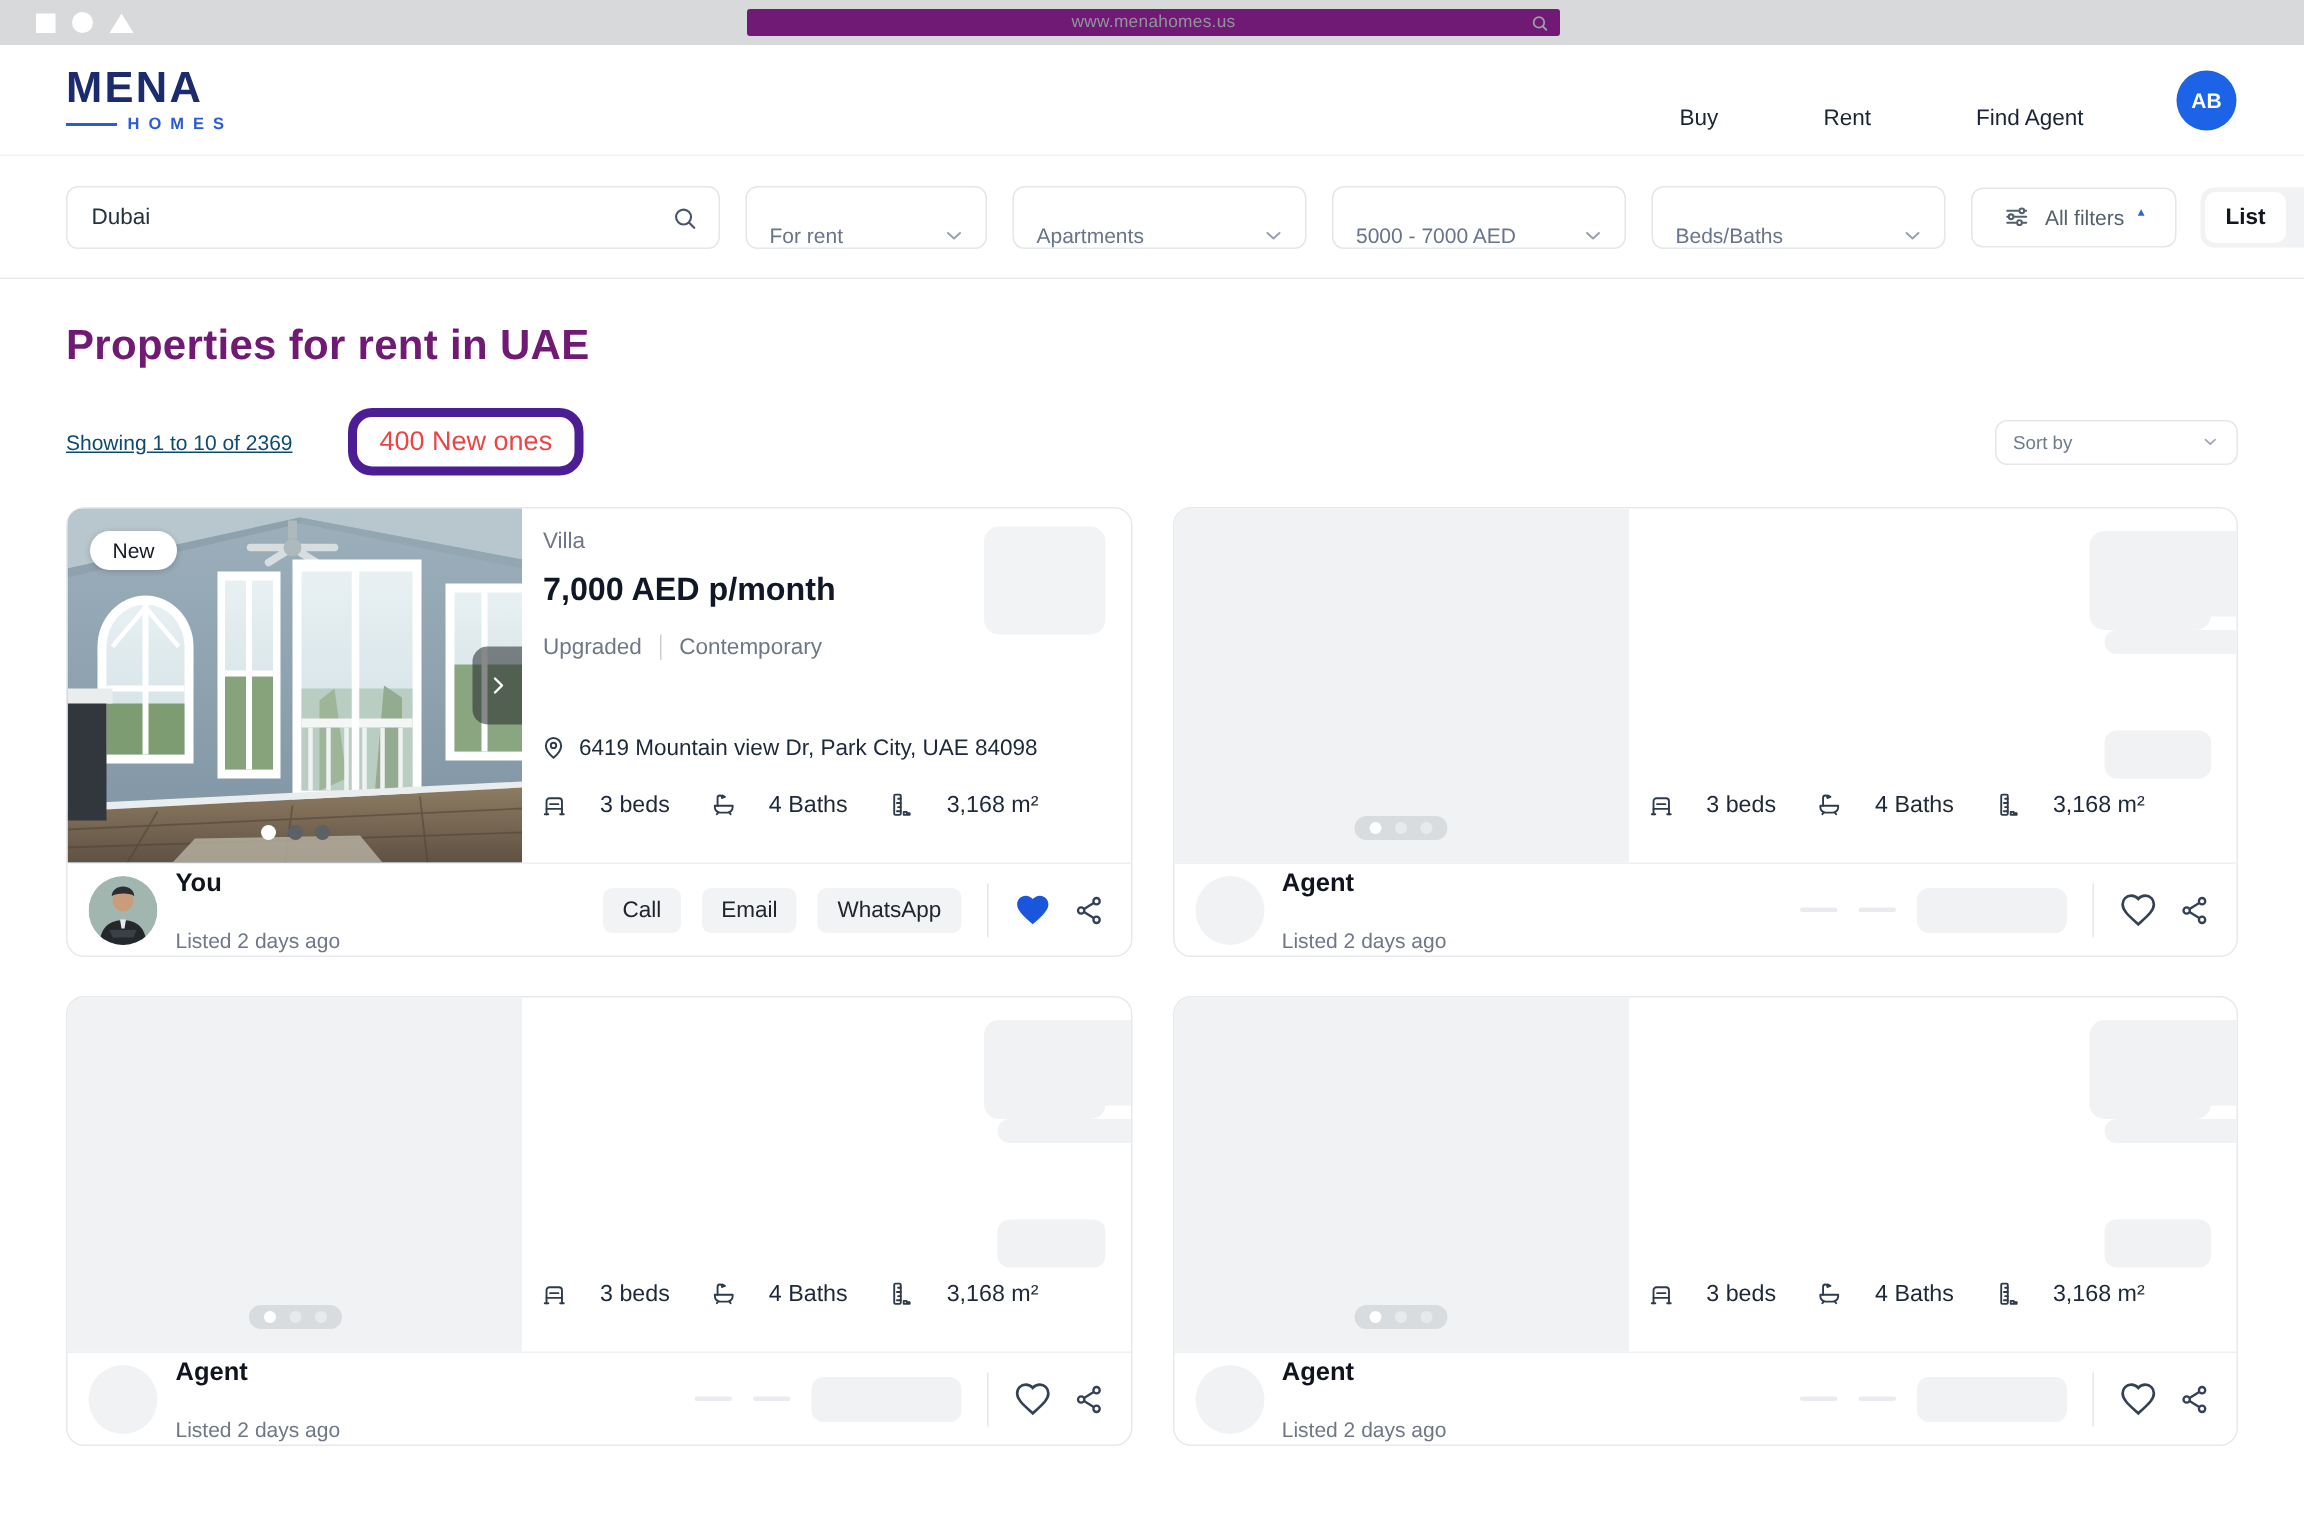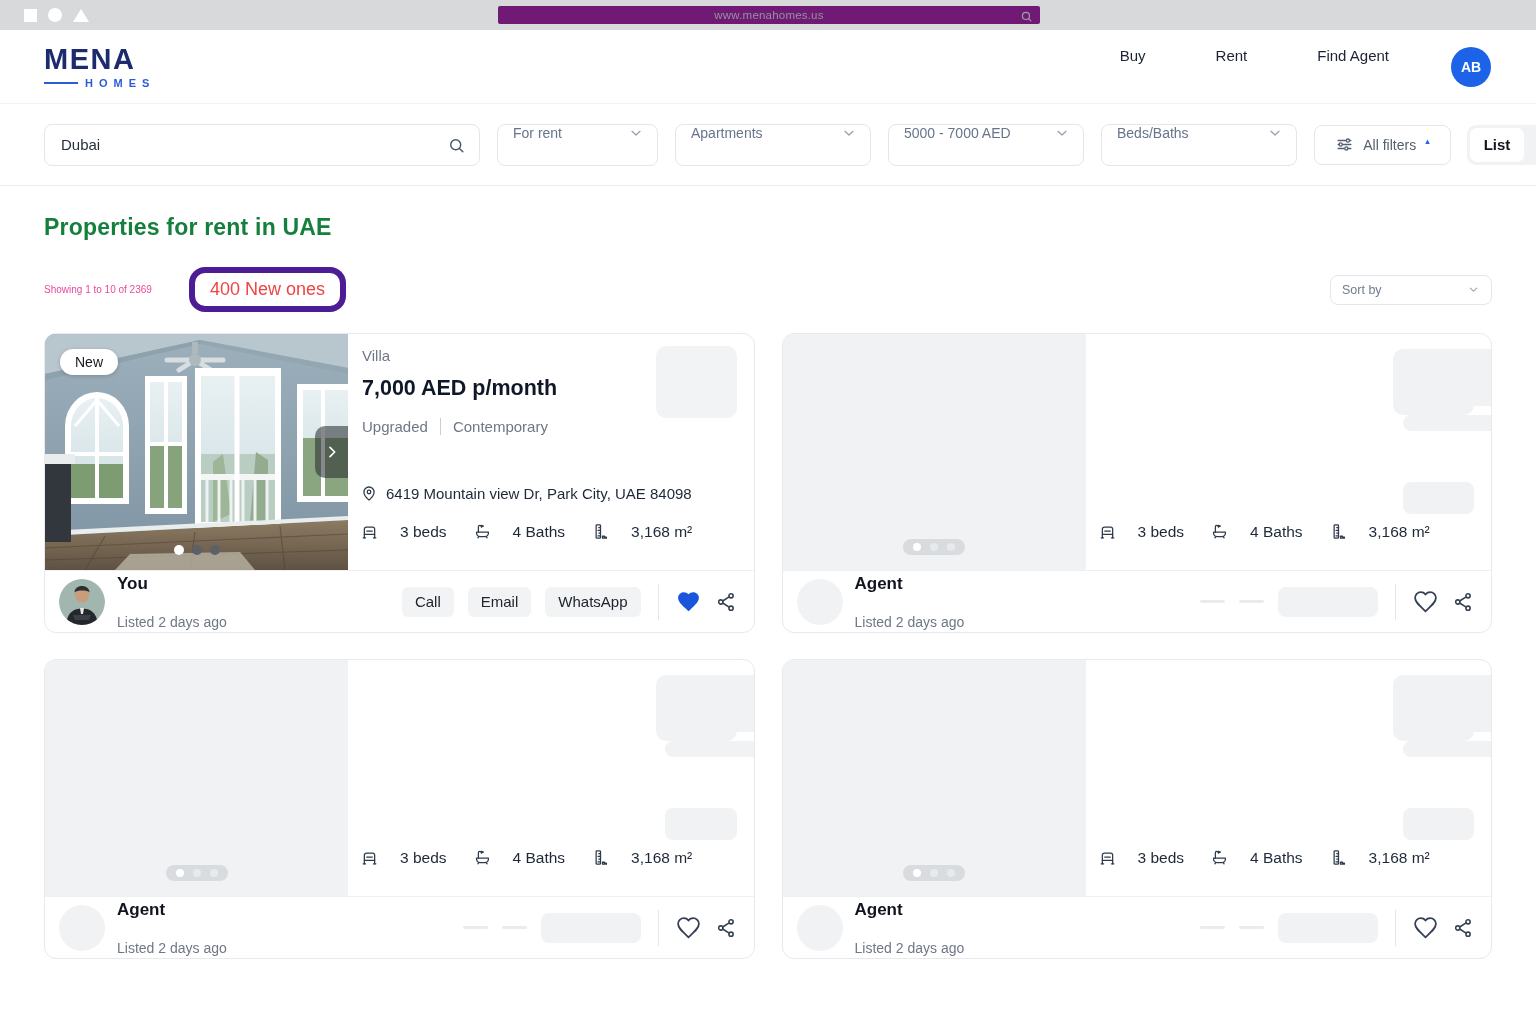--- a/index.html
+++ b/index.html
@@ -15,45 +15,45 @@
   .url-text { font-size:11.5px; color:#90959b; letter-spacing:.2px; }
   .url-search { position:absolute; right:7px; top:3px; }
 
   
   .site-header { height:74px; background:#fff; border-bottom:1px solid #f0f2f4; display:flex; align-items:center; padding:0 45px 0 44px; }
   .logo { line-height:1; }
   .logo-line1 { font-size:29px; font-weight:800; letter-spacing:1.5px; color:#1c2b6d; }
   .logo-line2 { display:flex; align-items:center; gap:7px; margin-top:4px; }
   .logo-dash { width:34px; height:2px; background:#2a5bd8; }
   .logo-line2-text { font-size:11px; font-weight:700; letter-spacing:6px; color:#2a5bd8;text-align:right; }
-  .header-nav { margin-left:auto; display:flex; align-items:flex-start; }
+  .header-nav { margin-left:auto; display:flex; align-items:flex-end; }
   .nav-link { font-size:15px; color:#1b2334; margin-left:70px; cursor:pointer; }
   .avatar-initials { width:40px; height:40px; border-radius:50%; background:#1d63e8; color:#fff; font-size:14px; font-weight:600; display:flex; align-items:center; justify-content:center; margin-left:62px; }
 
   
   .filter-row { height:82px; background:#fff; border-bottom:1px solid #e9ebed; display:flex; align-items:center; padding:0 44px; }
   .search-box { position:relative; width:436px; height:42px; border:1px solid #e3e6ea; border-radius:8px; background:#fff; flex:0 0 auto; }
   .search-box input { width:100%; height:100%; border:0; outline:0; background:transparent; font-family:inherit; font-size:15px; color:#27303f; padding:0 44px 0 16px; }
   .search-box .search-ic { position:absolute; right:13px; top:11px; }
-  .dropdown { height:42px; border:1px solid #e3e6ea; border-radius:8px; background:#fff; display:flex; align-items:flex-start; justify-content:space-between; padding:0 13px 0 15px; margin-left:17px; cursor:pointer; flex:0 0 auto; }
+  .dropdown { height:42px; border:1px solid #e3e6ea; border-radius:8px; background:#fff; display:flex; align-items:flex-end; justify-content:space-between; padding:0 13px 0 15px; margin-left:17px; cursor:pointer; flex:0 0 auto; }
   .dropdown-label { font-size:14px; color:#68748a; }
   .dd-w160 { width:161px; } .dd-w163 { width:196px; }
   .allfilters-btn { height:40px; width:137px; border:1px solid #e3e6ea; border-radius:8px; background:#fff; display:flex; align-items:center; justify-content:center; gap:9px; margin-left:17px; cursor:pointer; flex:0 0 auto; }
   .allfilters-label { font-size:14px; color:#55606e; }
   .allfilters-caret { color:#2563eb; font-size:9px; line-height:1; transform:translateY(-3px); }
   .seg-toggle { margin-left:16px; background:#f0f2f4; border-radius:9px; padding:3px; height:40px; display:flex; align-items:center; flex:0 0 auto; }
   .seg-item { height:34px; display:flex; align-items:center; justify-content:center; font-size:15px; border-radius:7px; cursor:pointer; }
   .seg-active { width:54px; background:#fff; color:#12161f; font-weight:600; }
   .seg-inactive { width:62px; color:#97a0ac; }
 
   
   .main { padding:28px 44px 0; }
-  .page-title { font-size:23px; font-weight:700; color:#15803d; letter-spacing:.2px; }
+  .page-title { font-size:28px; font-weight:700; color:#701a75; letter-spacing:.2px; }
   .meta-row { display:flex; align-items:center; margin-top:26px; }
-  .showing-text { font-size:10px; color:#ec4899; }
+  .showing-text { font-size:14px; color:#0c4a6e;text-decoration:underline; }
   .new-ones-pill { margin-left:37px; border:6px solid #4c1d95; border-radius:16px; background:#fff; padding:6px 15px; font-size:18px; color:#ef4444; cursor:pointer; }
   .sortby { margin-left:auto; width:162px; height:30px; border:1px solid #e4e7ea; border-radius:8px; display:flex; align-items:center; justify-content:space-between; padding:0 11px; cursor:pointer; }
   .sortby-label { font-size:12.5px; color:#717c8b; }
 
   
   .cards-grid { margin-top:21px; display:grid; grid-template-columns:1fr 1fr; column-gap:27px; row-gap:26px; }
   .card { height:300px; background:#fff; border:1px solid #e7e9ec; border-radius:12px; overflow:hidden; display:flex; flex-direction:column; }
   .card-top { position:relative; height:236px; display:flex; }
   .photo { position:relative; width:303px; height:236px; flex:0 0 auto; overflow:hidden; background:#8fa3b1; }
   .photo svg.scene { display:block; width:100%; height:100%; }

